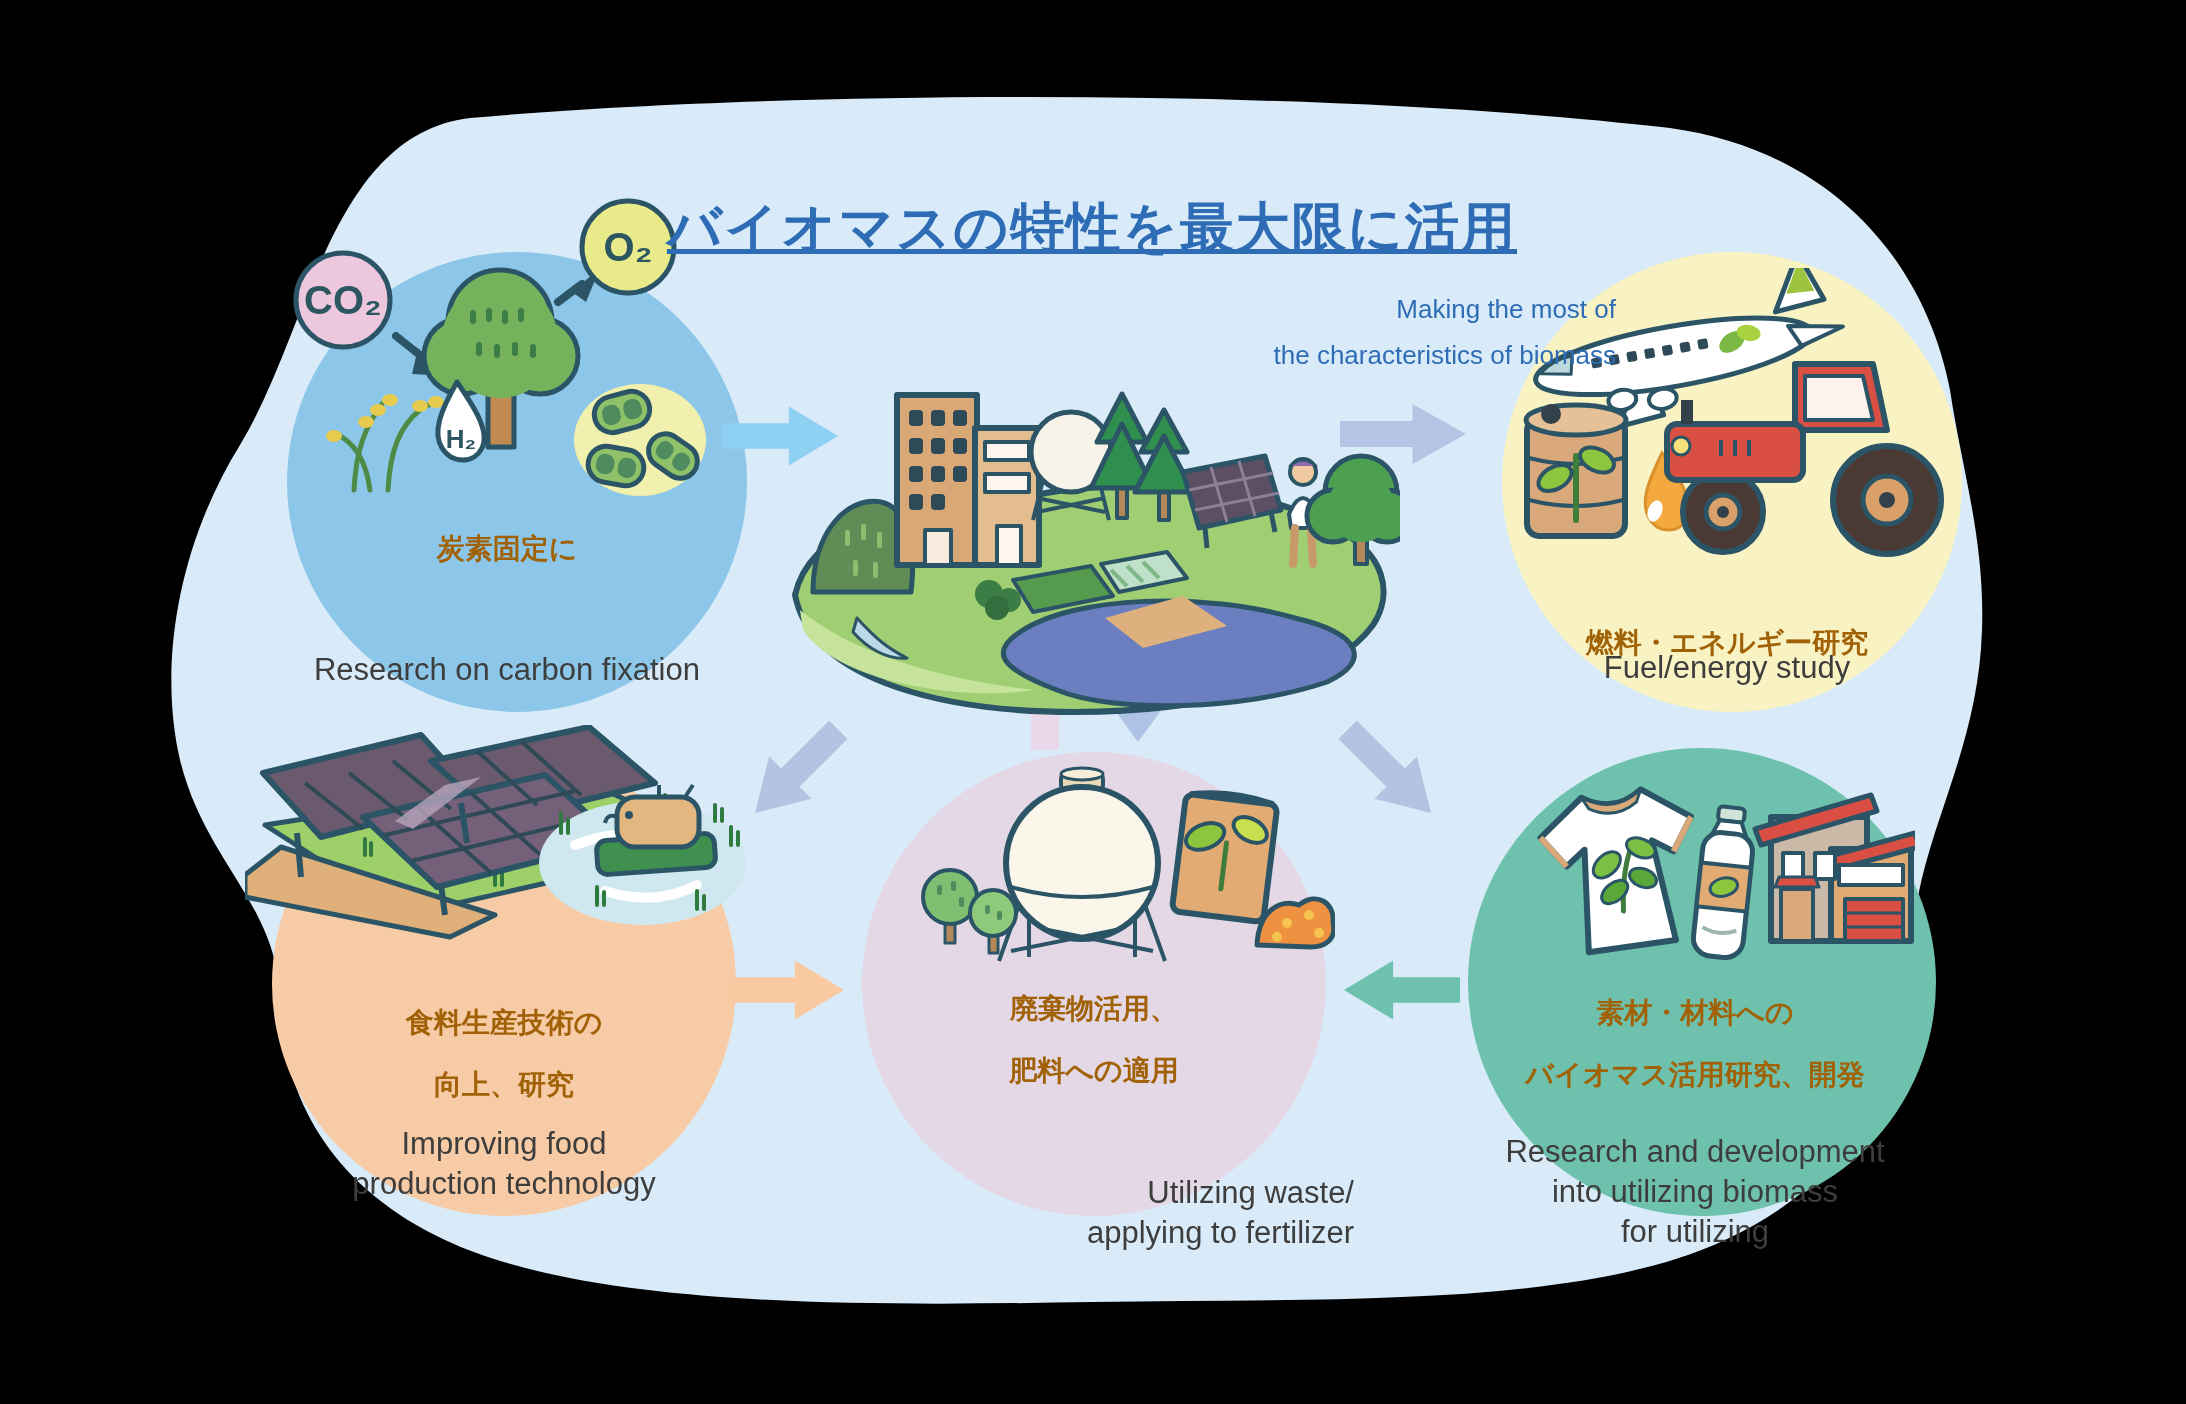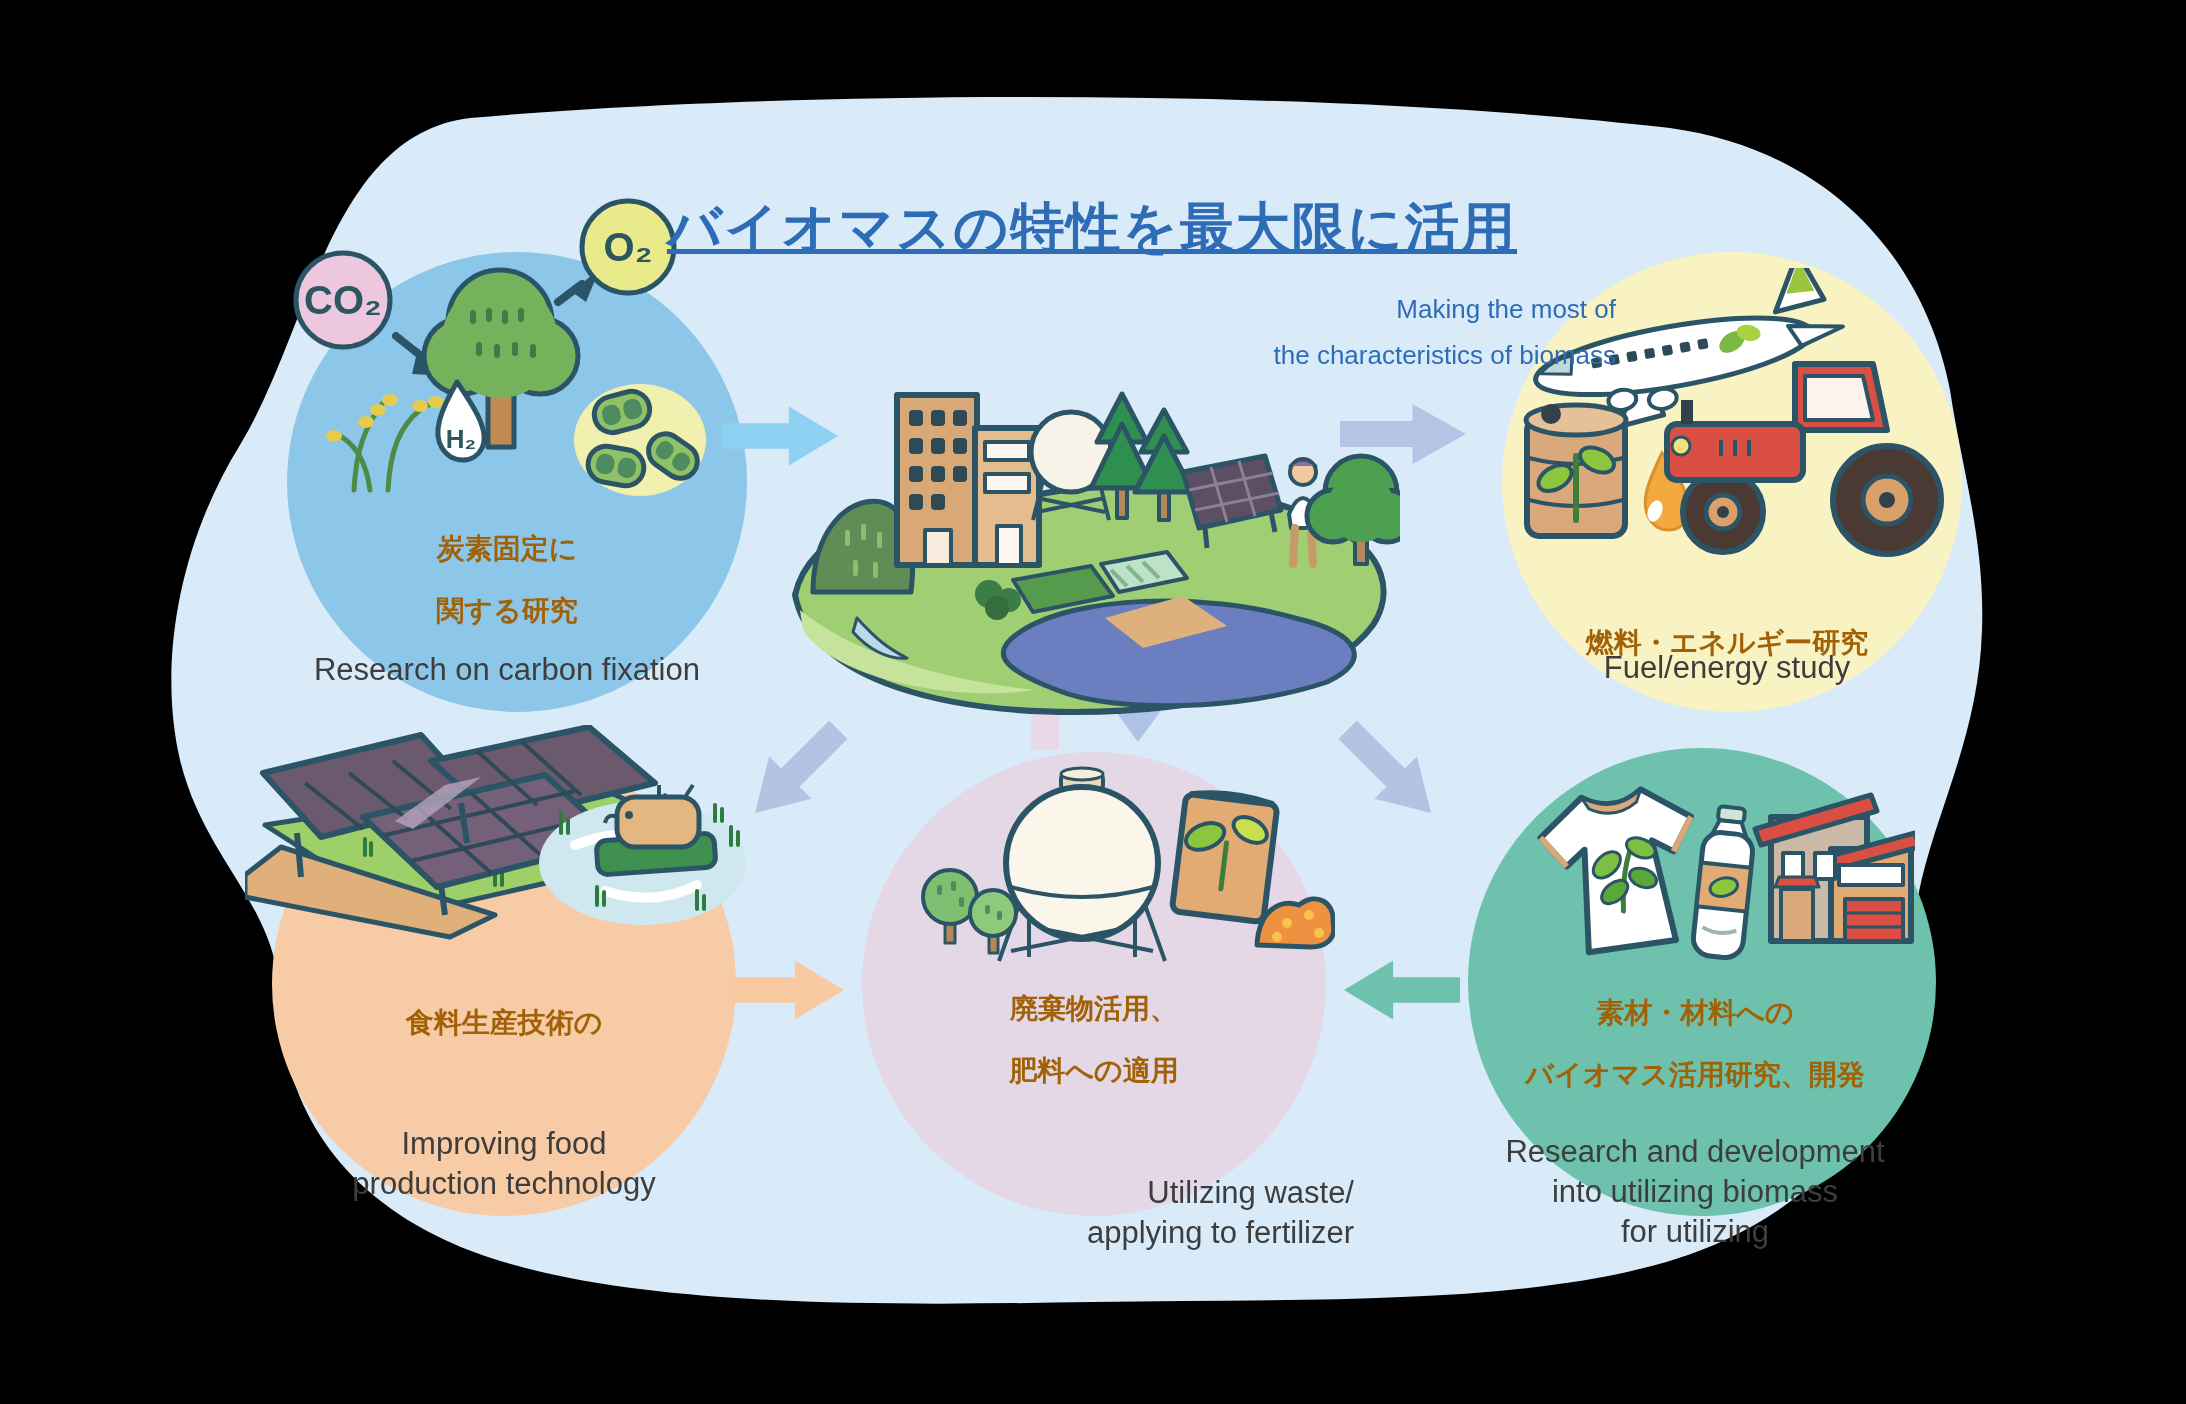--- a/index.html
+++ b/index.html
@@ -414,29 +414,29 @@
   </svg>
 
   <div class="title-ja">バイオマスの特性を最大限に活用</div>
   <div class="subtitle-en">
     <div>Making the most of</div>
     <div>the characteristics of biomass</div>
   </div>
 
   <div class="jp-title" style="left:237px;top:518px;width:540px;">
     <div>炭素固定に</div>
-    <div>関する研究</div>
   </div>
   <div class="en-title" style="left:237px;top:650px;width:540px;">Research on carbon fixation</div>
 
   <div class="jp-title" style="left:1447px;top:588px;width:560px;margin-top:24px;">燃料・エネルギー研究</div>
   <div class="en-title" style="left:1447px;top:648px;width:560px;">Fuel/energy study</div>
 
   <div class="jp-title" style="left:234px;top:992px;width:540px;">
     <div>食料生産技術の</div>
+    <div>向上、研究</div>
   </div>
   <div class="en-title" style="left:234px;top:1124px;width:540px;">
     <div>Improving food</div>
     <div>production technology</div>
   </div>
 
   <div class="jp-title" style="left:834px;top:978px;width:520px;">
     <div>廃棄物活用、</div>
     <div>肥料への適用</div>
   </div>

